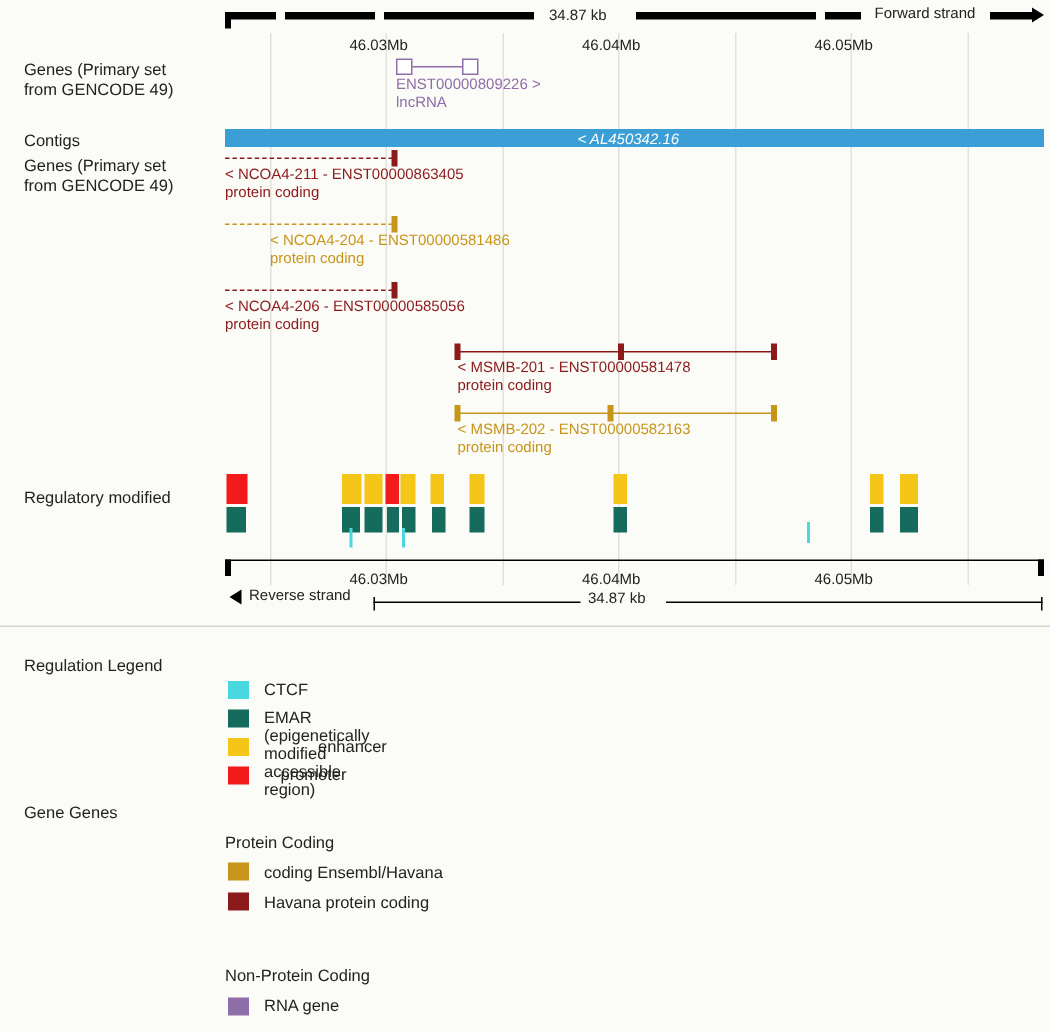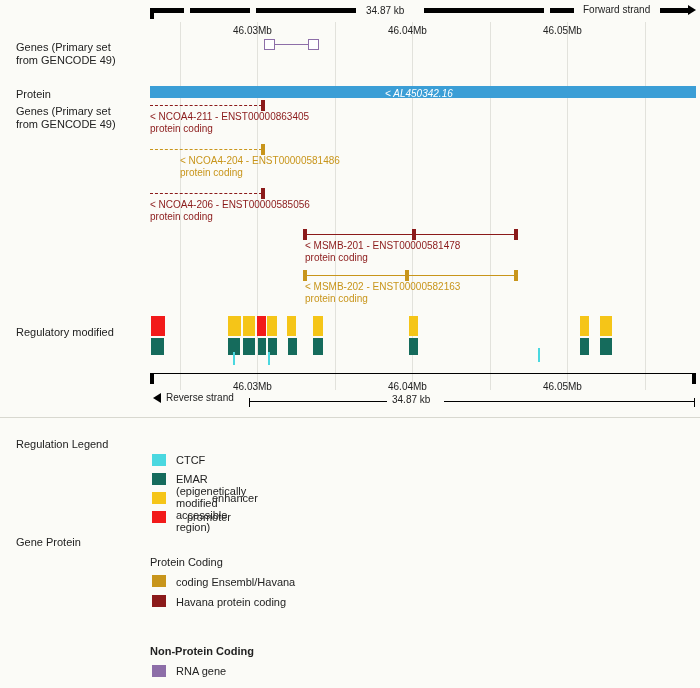--- a/index.html
+++ b/index.html
@@ -169,22 +169,26 @@
   <div class="row-label abs" style="left:16px;top:41px;width:130px;">
     <span>Genes (Primary set</span><br>
     <span class="underline-label">from GENCODE 49)</span>
   </div>
 
   <div style="position:absolute;left:0;top:0;">
     <div class="rna-line" style="left:271px;top:44px;width:40px;"></div>
     <div class="rna-exon" style="left:264px;top:39px;width:9px;height:9px;"></div>
     <div class="rna-exon" style="left:308px;top:39px;width:9px;height:9px;"></div>
   </div>
-
-  <div class="row-label abs underline-label" style="left:16px;top:88px;">Protein</div>
+  <div class="tx-text purple" style="left:264px;top:51px;width:200px;">
+    <span>ENST00000809226 &gt;</span><br>
+    <span>lncRNA</span>
+  </div>
+
+  <div class="row-label abs underline-label" style="left:16px;top:88px;">Contigs</div>
   <div class="contig-bar" style="left:150px;top:86px;width:546px;"></div>
   <div class="contig-text" style="left:385px;top:88px;font-style:italic;">&lt; AL450342.16</div>
 
   <div class="row-label abs" style="left:16px;top:105px;width:130px;">
     <span>Genes (Primary set</span><br>
     <span class="underline-label">from GENCODE 49)</span>
   </div>
 
   <div style="position:absolute;left:0;top:0;">
     <div class="tx-line-dashed" style="left:150px;top:105px;width:112px;"></div>
@@ -301,28 +305,28 @@
     <div class="legend-swatch" style="left:152px;top:473px;background:#156b5c;"></div>
     <div class="legend-text" style="left:176px;top:473px;">EMAR (epigenetically modified accessible region)</div>
 
     <div class="legend-swatch" style="left:152px;top:492px;background:#f5c518;"></div>
     <div class="legend-text" style="left:176px;top:492px;margin-left:36px;">enhancer</div>
 
     <div class="legend-swatch" style="left:152px;top:511px;background:#f21a1a;"></div>
     <div class="legend-text" style="left:187px;top:511px;text-align:center;">promoter</div>
   </div>
 
-  <div class="legend-head" style="left:16px;top:536px;">Gene Protein</div>
+  <div class="legend-head" style="left:16px;top:536px;">Gene Genes</div>
 
   <div class="legend-text" style="left:150px;top:556px;">Protein Coding</div>
 
   <div class="legend-swatch" style="left:152px;top:575px;background:#c8951b;"></div>
   <div class="legend-text" style="left:176px;top:576px;">coding Ensembl/Havana</div>
 
   <div class="legend-swatch" style="left:152px;top:595px;background:#8b1a1a;"></div>
   <div class="legend-text" style="left:176px;top:596px;">Havana protein coding</div>
 
-  <div class="legend-text" style="left:150px;top:645px;font-weight:bold;">Non-Protein Coding</div>
+  <div class="legend-text" style="left:150px;top:645px;">Non-Protein Coding</div>
 
   <div class="legend-swatch" style="left:152px;top:665px;background:#8d6ea8;"></div>
   <div class="legend-text" style="left:176px;top:665px;">RNA gene</div>
 
 </div>
 
 </body></html>

